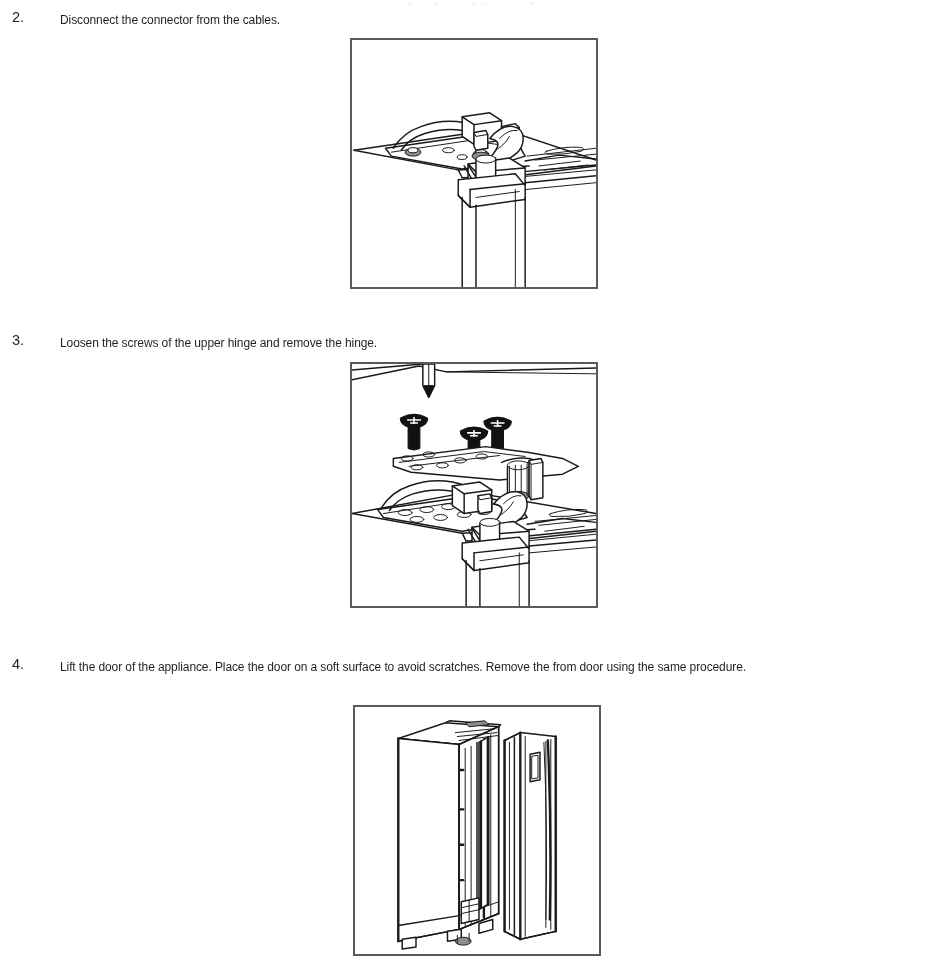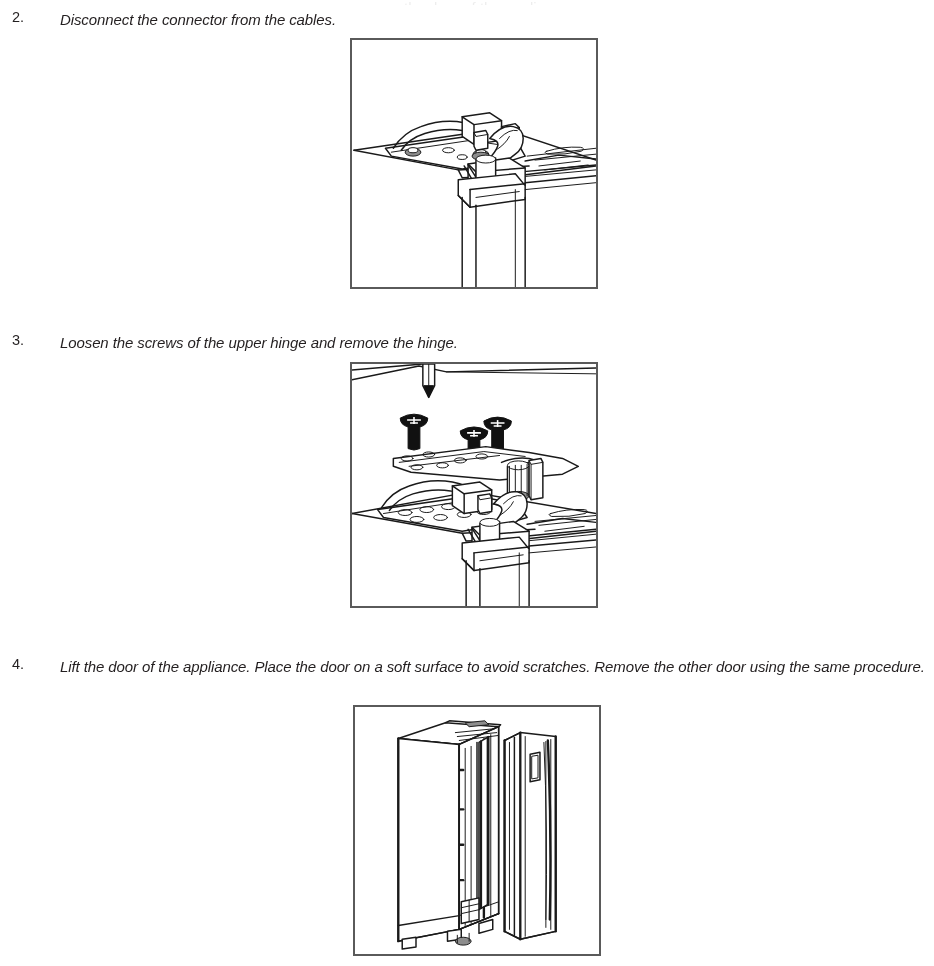--- a/index.html
+++ b/index.html
@@ -51,25 +51,24 @@
     text-align: left;
     font-size: 14.5px;
     line-height: 21px;
     color: #231f20;
   }
   .step-text {
     position: absolute;
     left: 60px;
     top: 0px;
     width: 875px;
-    font-size: 15px;
+    font-size: 12px;
     line-height: 26px;
     color: #231f20;
     letter-spacing: -0.1px;
-    font-style: italic;
   }
 
   
   .fig {
     position: absolute;
     border: 2px solid #5a5a5a;
     background: #ffffff;
     box-sizing: border-box;
     overflow: hidden;
   }
@@ -282,21 +281,21 @@
       <path class="ln" d="M130 208 L130 246"></path>
       <path class="ln" d="M180 200 L180 246"></path>
       <path class="ln-t" d="M170 192 L170 246"></path>
       <path class="ln" d="M180 185 L248 179"></path>
       <path class="ln-t" d="M180 192 L248 186"></path>
     </svg>
   </div>
 
   <div class="step" style="top:654px;">
     <div class="step-num">4.</div>
-    <div class="step-text">Lift the door of the appliance. Place the door on a soft surface to avoid scratches. Remove the other door using the same procedure.</div>
+    <div class="step-text">Lift the door of the appliance. Place the door on a soft surface to avoid scratches. Remove the from door using the same procedure.</div>
   </div>
 
   <div class="fig" style="left:353px; top:705px; width:248px; height:251px;">
     <svg viewBox="0 0 248 251" xmlns="http://www.w3.org/2000/svg" aria-hidden="true">
 
       <path class="fillw" d="M44 32 L92 16 L146 20 L106 38 Z"></path>
       <path class="ln" d="M44 32 L106 38"></path>
 
       <path class="fillw" d="M44 32 L106 38 L106 226 L44 238 Z"></path>
       <path class="ln-h" d="M44 32 L44 238"></path>

